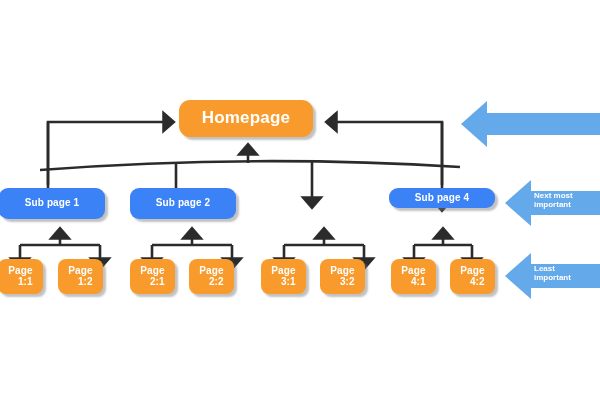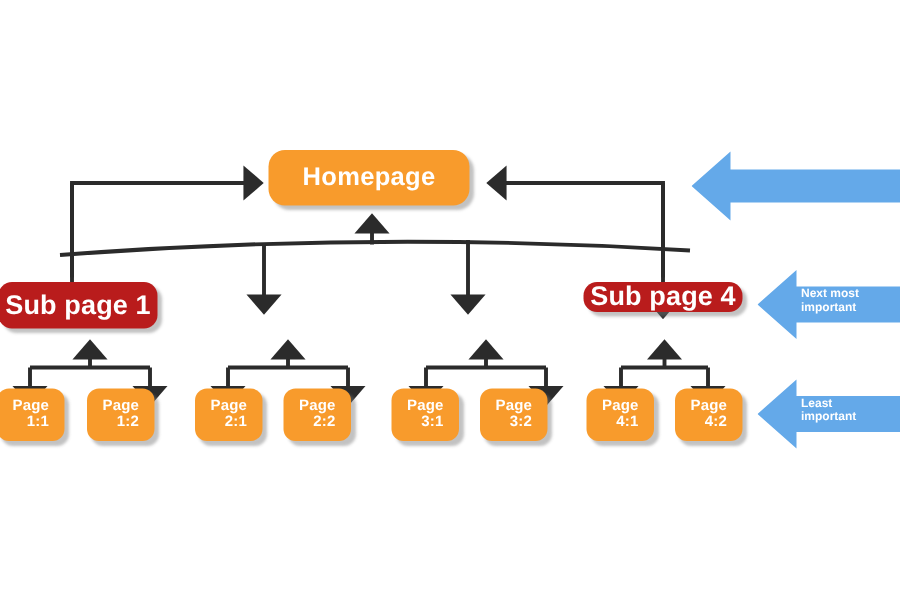--- a/index.html
+++ b/index.html
@@ -42,22 +42,22 @@
     line-height: 1.08;
     z-index: 3;
   }
   .node-home {
     background: #F89B2C;
     font-size: 17px;
     letter-spacing: 0.2px;
     border-radius: 11px;
   }
   .node-sub {
-    background: #b91c1c;
-    font-size: 18px;
+    background: #3b82f6;
+    font-size: 10px;
     letter-spacing: 0.1px;
   }
   .node-leaf {
     background: #F89B2C;
     font-size: 10px;
     border-radius: 8px;
     letter-spacing: 0.1px;
   }
   .leaf-line2 { display: block; }
 
@@ -132,20 +132,23 @@
     </g>
   </svg>
 
   <div class="node node-home" style="left:179px; top:100px; width:134px; height:37px;">
     <span>Homepage</span>
   </div>
 
   <div class="node node-sub" style="left:-1px; top:188px; width:106px; height:31px;">
     <span>Sub page 1</span>
   </div>
+  <div class="node node-sub" style="left:130px; top:188px; width:106px; height:31px;">
+    <span>Sub page 2</span>
+  </div>
   <div class="node node-sub" style="left:389px; top:188px; width:106px; height:20px;">
     <span>Sub page 4</span>
   </div>
 
   <div class="node node-leaf" style="left:-2px; top:259px; width:45px; height:35px;">
     <span>
       <span>Page</span>
       <span class="leaf-line2">1:1</span>
     </span>
   </div>

